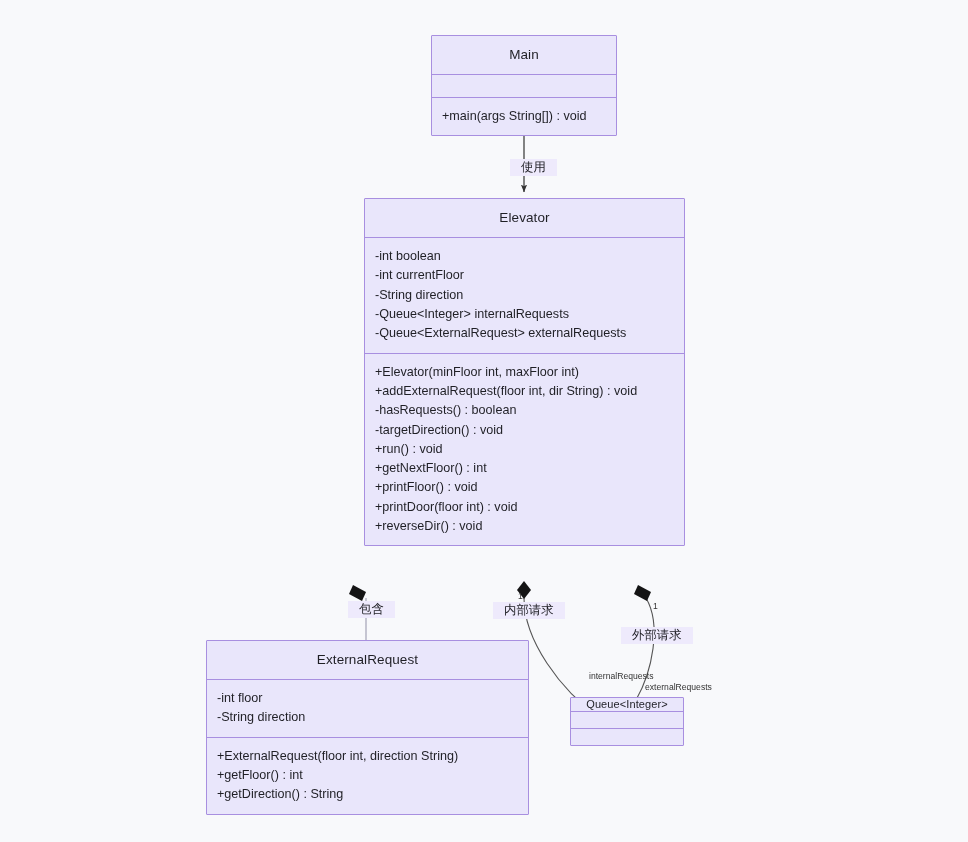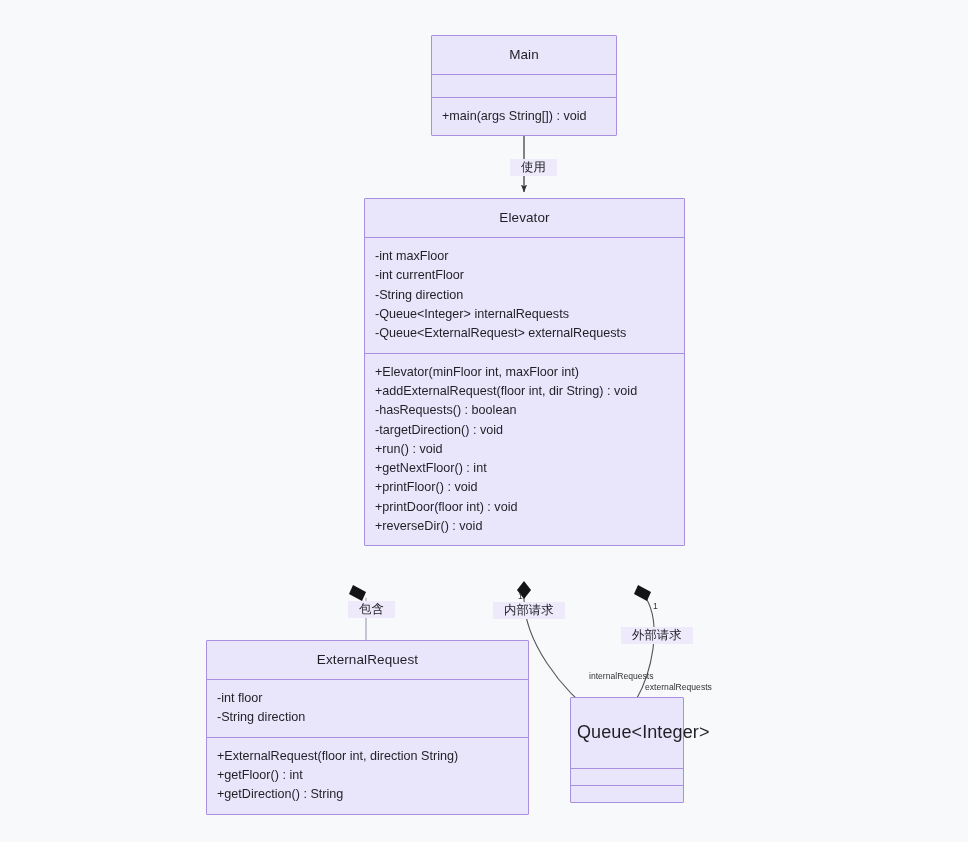--- a/index.html
+++ b/index.html
@@ -61,21 +61,21 @@
   .uml-compartment .member {
     white-space: pre;
   }
 
   
   #node-main        { left: 431px; top: 35px;  width: 186px; }
   #node-elevator    { left: 364px; top: 198px; width: 321px; }
   #node-external    { left: 206px; top: 640px; width: 323px; }
   #node-queue       { left: 570px; top: 697px; width: 114px; }
 
-  #node-queue .uml-title { font-size: 18px; padding: 24px 6px; }
+  #node-queue .uml-title { font-size: 11px; padding: 0 6px; }
   #node-queue .uml-compartment.empty { height: 16px; }
 
   
   .edge-label {
     position: absolute;
     background: #eeeafc;
     color: #1f1f25;
     font-size: 12.4px;
     line-height: 15px;
     padding: 1px 11px;
@@ -144,21 +144,21 @@
     <div class="uml-sep"></div>
     <div class="uml-compartment">
       <div class="member">+main(args String[]) : void</div>
     </div>
   </div>
 
   <div class="uml-class" id="node-elevator">
     <div class="uml-title">Elevator</div>
     <div class="uml-sep"></div>
     <div class="uml-compartment">
-      <div class="member">-int maxFloor</div>
+      <div class="member">-int boolean</div>
       <div class="member">-int currentFloor</div>
       <div class="member">-String direction</div>
       <div class="member">-Queue&lt;Integer&gt; internalRequests</div>
       <div class="member">-Queue&lt;ExternalRequest&gt; externalRequests</div>
     </div>
     <div class="uml-sep"></div>
     <div class="uml-compartment">
       <div class="member">+Elevator(minFloor int, maxFloor int)</div>
       <div class="member">+addExternalRequest(floor int, dir String) : void</div>
       <div class="member">-hasRequests() : boolean</div>

